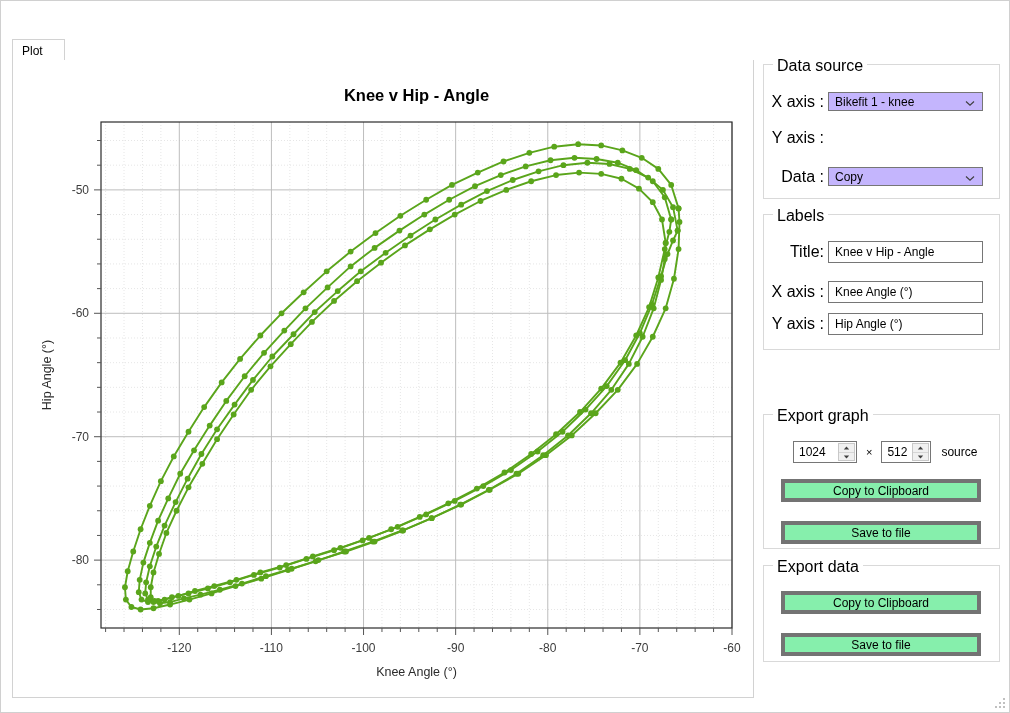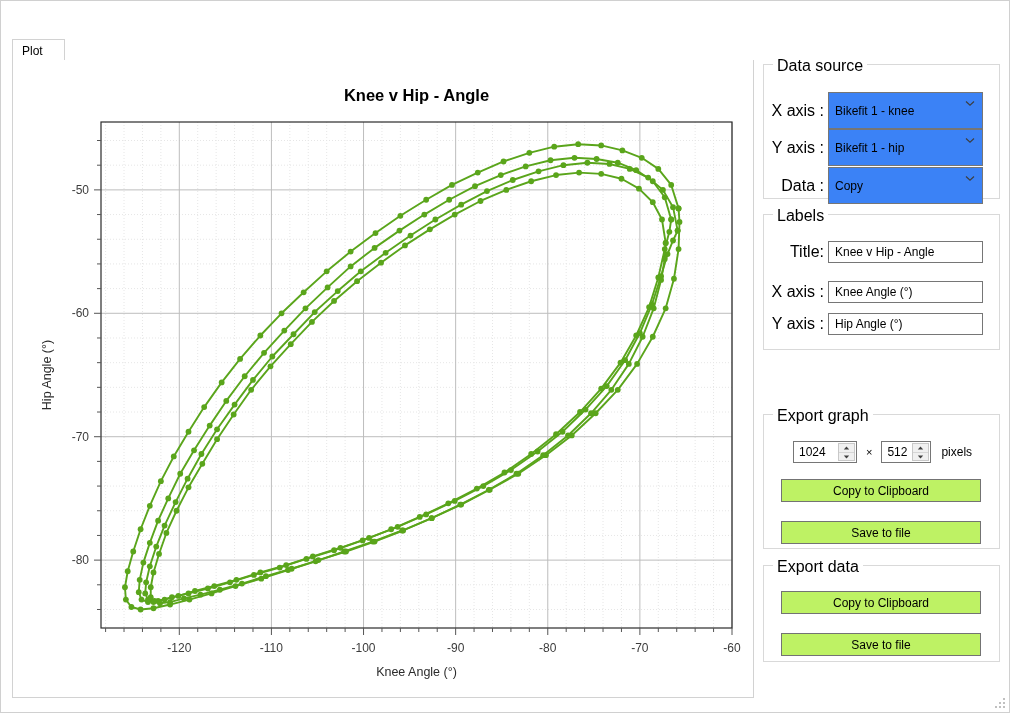--- a/index.html
+++ b/index.html
@@ -32,38 +32,38 @@
   .plotsvg{position:absolute;left:0;top:0;}
 
   
   .side{position:absolute;left:762px;top:63px;width:237px;}
   .gbox{position:relative;border:1px solid #d9d9d9;box-sizing:border-box;}
   .gbox > .glabel{position:absolute;top:-8px;left:9px;background:#ffffff;padding:0 4px;font-size:16px;color:#000;}
 
   .row{position:absolute;display:flex;align-items:center;}
   .rlabel{font-size:16px;color:#000;text-align:right;}
 
-  .combo{position:relative;box-sizing:border-box;height:37px;background:#3b82f6;
+  .combo{position:relative;box-sizing:border-box;height:19px;background:#c4b5fd;
          border:1px solid #767676;display:flex;align-items:center;}
   .combo .ctext{padding-left:6px;font-size:12px;color:#000;line-height:20px;}
   .combo .carrow{position:absolute;right:7px;top:7px;}
 
   .tbox{box-sizing:border-box;height:22px;background:#ffffff;border:1px solid #767676;
         display:flex;align-items:center;}
   .tbox .ttext{padding-left:6px;font-size:12px;color:#000;line-height:20px;}
 
   .spin{position:relative;box-sizing:border-box;height:22px;background:#ffffff;
         border:1px solid #767676;display:flex;align-items:center;}
   .spin .stext{padding-left:5px;font-size:12px;color:#000;line-height:20px;}
   .spinbtns{position:absolute;right:1px;top:1px;width:17px;height:18px;background:#f0f0f0;
             border:1px solid #c8c8c8;box-sizing:border-box;}
   .spinbtns .sb{height:8px;display:flex;align-items:center;justify-content:center;}
   .spinbtns .sbdiv{height:1px;background:#d6d6d6;}
 
-  .btn{box-sizing:border-box;height:23px;background:#bef264;border:1px solid #737373;
+  .btn{box-sizing:border-box;height:23px;background:#86efac;border:4px solid #737373;
        display:flex;align-items:center;justify-content:center;font-size:12px;color:#000;}
 
   .xmark{font-size:11px;color:#000;}
   .pixlbl{font-size:12px;color:#000;}
 
   
   .grip{position:absolute;right:3px;bottom:3px;width:12px;height:12px;}
   .grip i{position:absolute;width:2px;height:2px;background:#c0c0c0;display:block;}
 </style>
 </head>
@@ -485,26 +485,20 @@
         <div class="combo" style="width:155px;margin-left:4px;">
           <div class="ctext">Bikefit 1 - knee</div>
           <svg class="carrow" width="10" height="7" viewBox="0 0 10 7">
             <polyline points="1,1.5 5,5.2 9,1.5" fill="none" stroke="#3d3d3d" stroke-width="1.1"></polyline>
           </svg>
         </div>
       </div>
 
       <div class="row" style="left:0;top:64px;width:231px;">
         <div class="rlabel" style="width:60px;">Y axis :</div>
-        <div class="combo" style="width:155px;margin-left:4px;">
-          <div class="ctext">Bikefit 1 - hip</div>
-          <svg class="carrow" width="10" height="7" viewBox="0 0 10 7">
-            <polyline points="1,1.5 5,5.2 9,1.5" fill="none" stroke="#3d3d3d" stroke-width="1.1"></polyline>
-          </svg>
-        </div>
       </div>
 
       <div class="row" style="left:0;top:102px;width:231px;">
         <div class="rlabel" style="width:60px;">Data :</div>
         <div class="combo" style="width:155px;margin-left:4px;">
           <div class="ctext">Copy</div>
           <svg class="carrow" width="10" height="7" viewBox="0 0 10 7">
             <polyline points="1,1.5 5,5.2 9,1.5" fill="none" stroke="#3d3d3d" stroke-width="1.1"></polyline>
           </svg>
         </div>
@@ -566,21 +560,21 @@
                 </svg>
             </div>
             <div class="sbdiv"></div>
             <div class="sb">
               <svg width="7" height="4" viewBox="0 0 7 4">
                   <polygon points="3.5,3.4 0.8,0.6 6.2,0.6" fill="#404040"></polygon>
                 </svg>
             </div>
           </div>
         </div>
-        <div class="pixlbl" style="margin-left:10px;">pixels</div>
+        <div class="pixlbl" style="margin-left:10px;">source</div>
       </div>
 
       <div class="btn" style="position:absolute;left:17px;top:64px;width:200px;">
         <span>Copy to Clipboard</span>
       </div>
       <div class="btn" style="position:absolute;left:17px;top:106px;width:200px;">
         <span>Save to file</span>
       </div>
     </div>
 

